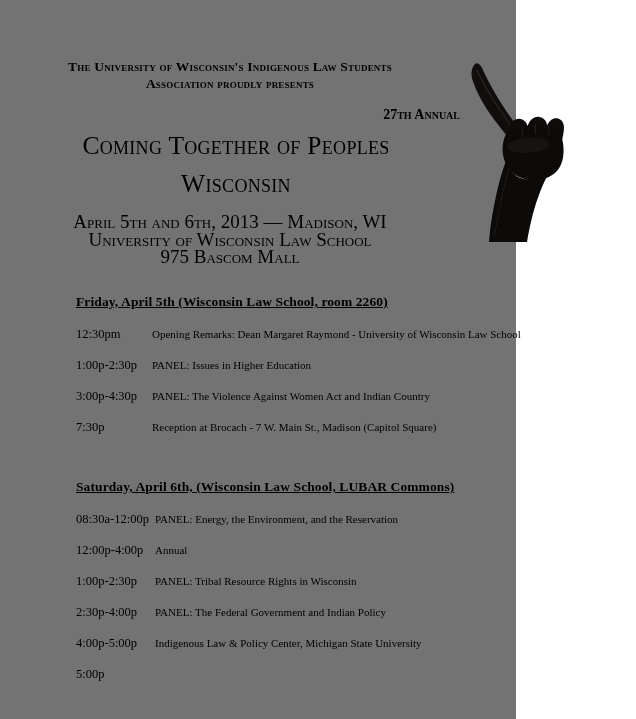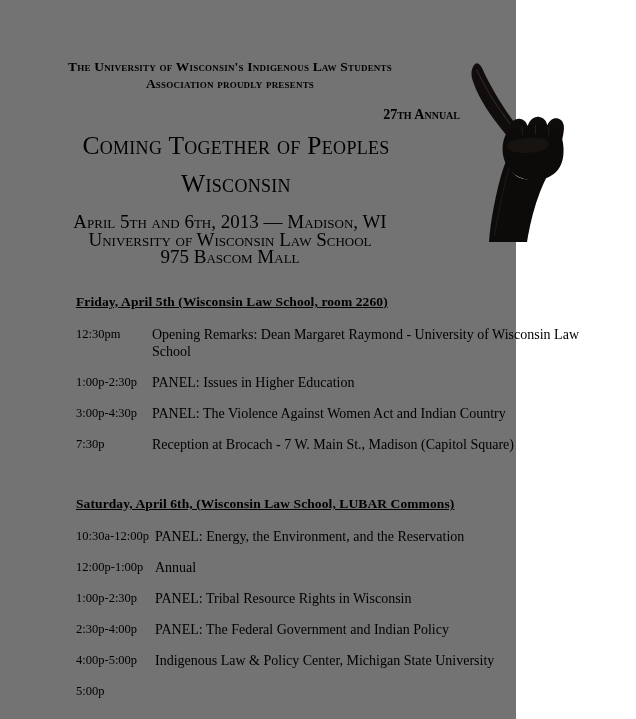--- a/index.html
+++ b/index.html
@@ -111,21 +111,21 @@
   .entry-time {
     font-weight: normal;
     font-size: 12.5px;
     line-height: 17px;
     flex: 0 0 auto;
     white-space: nowrap;
   }
   .section-friday .entry-time { width: 76px; }
   .section-saturday .entry-time { width: 79px; }
   .entry-desc {
-    font-size: 14px;
+    font-size: 11px;
     line-height: 17px;
     flex: 1 1 auto;
   }
   .entry-desc .line2 {
     display: block;
   }
 </style>
 </head>
 <body>
 
@@ -210,28 +210,28 @@
         <div class="entry-desc">
           <span>Reception at Brocach - 7 W. Main St., Madison (Capitol Square)</span>
         </div>
       </div>
     </div>
 
     <div class="section section-saturday">
       <div class="section-heading">Saturday, April 6th, (Wisconsin Law School, LUBAR Commons)</div>
 
       <div class="entry">
-        <div class="entry-time">10:30a-12:00p</div>
+        <div class="entry-time">08:30a-12:00p</div>
         <div class="entry-desc">
           <span>PANEL: Energy, the Environment, and the Reservation</span>
         </div>
       </div>
 
       <div class="entry">
-        <div class="entry-time">12:00p-1:00p</div>
+        <div class="entry-time">12:00p-4:00p</div>
         <div class="entry-desc">
           <span>Annual</span>
         </div>
       </div>
 
       <div class="entry">
         <div class="entry-time">1:00p-2:30p</div>
         <div class="entry-desc">
           <span>PANEL: Tribal Resource Rights in Wisconsin</span>
         </div>

